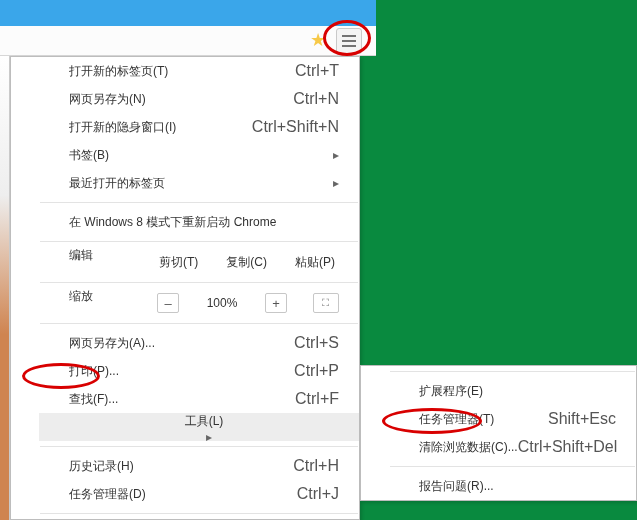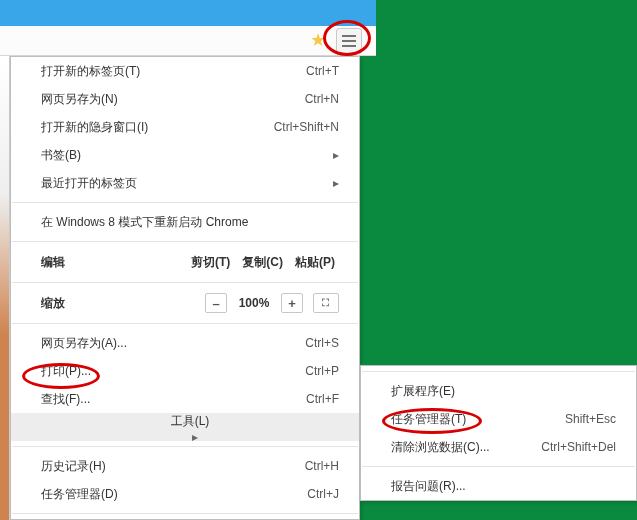--- a/index.html
+++ b/index.html
@@ -65,49 +65,48 @@
   .left-strip {
     position: absolute; left:0; top:56px; width:10px; height:464px;
     background: linear-gradient(#fff, #eee 30%, #cf8450 60%, #cf8450);
     border-right:1px solid #ccc;
   }
   .menu {
     position: absolute;
     background: #ffffff;
     border: 1px solid #bdbdbd;
     box-shadow: 2px 2px 3px rgba(0,0,0,0.15);
+    padding-left: 28px;
   }
   .main-menu { left: 10px; top: 56px; width: 350px; height: 464px; }
   .sub-menu  { left: 360px; top: 365px; width: 277px; }
   .menu-item {
     display: flex;
     align-items: center;
     height: 28px;
     padding: 0 20px 0 30px;
     white-space: nowrap;
     cursor: default;
   }
   .menu-item.hover { background: #ededed; flex-direction: column; }
   .menu-item .lbl { flex: 1; }
-  .menu-item .sc  { color: #555; font-size: 12px; }
+  .menu-item .sc  { color: #555; font-size: 16px; }
   .menu-item .arrow { width: 10px; text-align: right; color: #666; margin-left:6px;}
   .sep {
     height: 1px;
     background: #e3e3e3;
     margin: 5px 1px;
   }
   .edit-row, .zoom-row {
     display: flex;
-    align-items: center;
     height: 30px;
     padding: 0 20px 0 30px;
-    font-weight: bold;
   }
   .edit-row .lbl, .zoom-row .lbl { flex: 1; }
-  .edit-row .btns, .zoom-row .btns { display:flex; align-items:center; gap:4px; }
+  .edit-row .btns, .zoom-row .btns { display:flex; align-items:center; gap:20px; }
   .txtbtn { padding: 0 4px; color:#333; cursor:pointer; }
   .sqbtn {
     width:22px; height:20px;
     border:1px solid #c7c7c7;
     border-radius:2px;
     background:#fff;
     display:flex; align-items:center; justify-content:center;
     font-size:13px; color:#555;
     cursor:pointer;
   }

